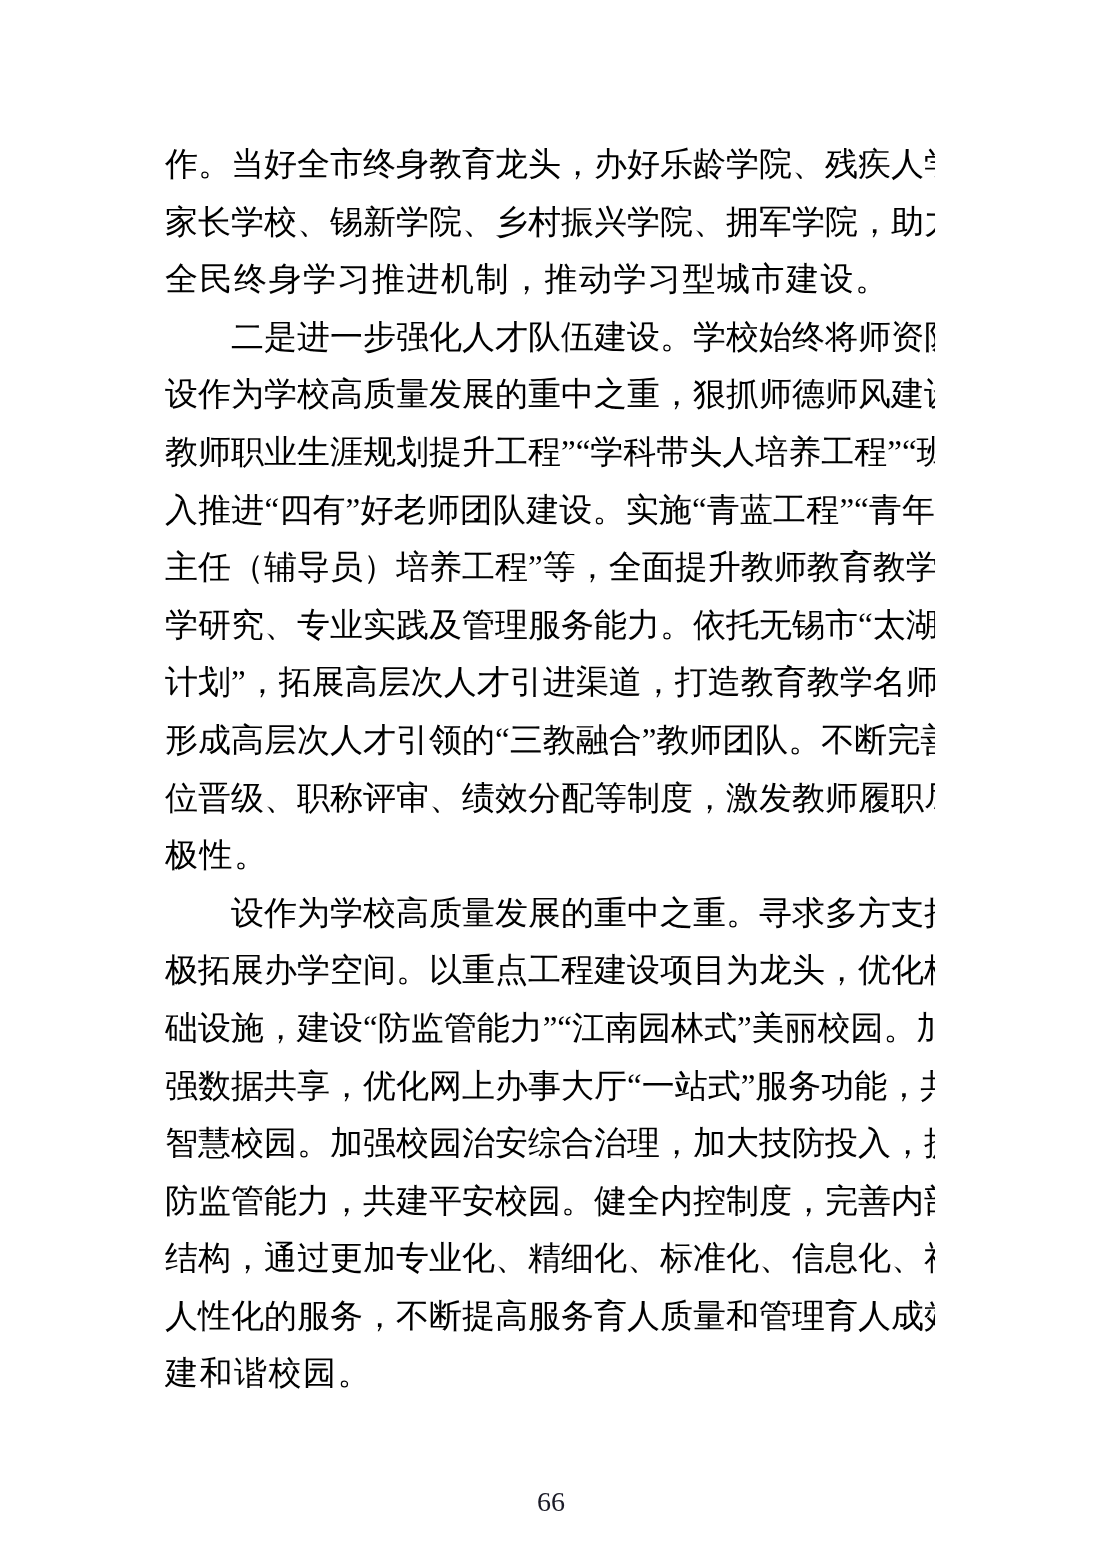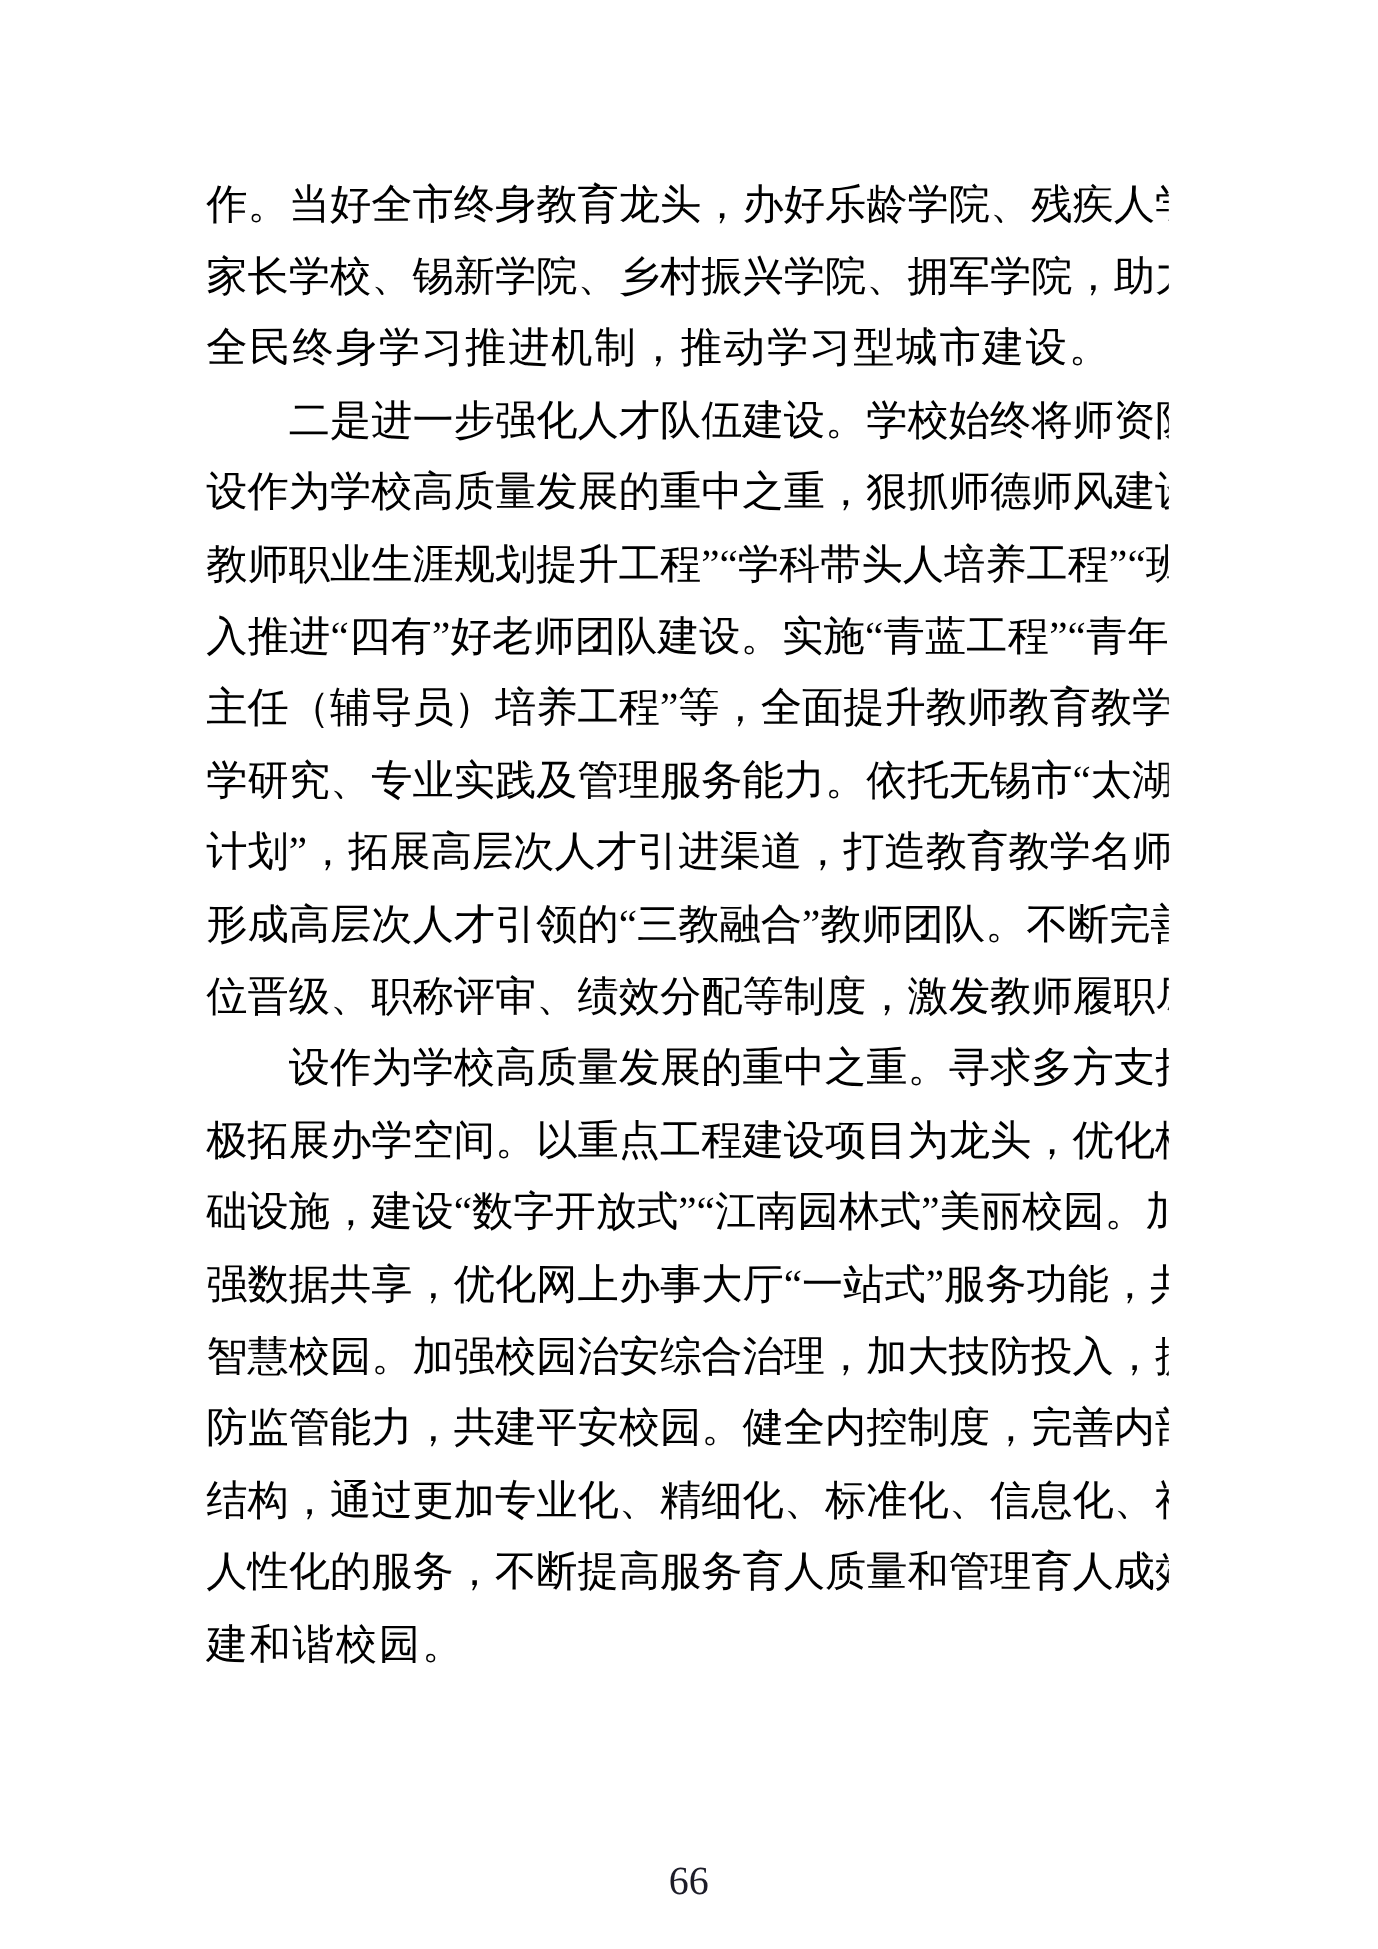--- a/index.html
+++ b/index.html
@@ -42,21 +42,21 @@
   }
   .line .lead {
     font-weight: normal;
   }
   .footer {
     position: absolute;
     left: 0;
     top: 1486px;
     width: 100%;
     text-align: center;
-    font-size: 32px;
+    font-size: 28px;
     font-family: "Liberation Serif", "DejaVu Serif", serif;
     color: #1c1c28;
   }
 </style>
 </head>
 <body>
 
 <div class="page">
   <div class="content" id="content">
       <div class="line"><span>作。当好全市终身教育龙头，办好乐龄学院、残疾人学院、</span></div>
@@ -64,23 +64,24 @@
       <div class="line end"><span>全民终身学习推进机制，推动学习型城市建设。</span></div>
       <div class="line indent"><span class="lead">二是进一步强化人才队伍建设。</span><span>学校始终将师资队伍建</span></div>
       <div class="line"><span>设作为学校高质量发展的重中之重，狠抓师德师风建设。深</span></div>
       <div class="line"><span>教师职业生涯规划提升工程”“学科带头人培养工程”“班</span></div>
       <div class="line"><span>入推进“四有”好老师团队建设。实施“青蓝工程”“青年</span></div>
       <div class="line"><span>主任（辅导员）培养工程”等，全面提升教师教育教学、科</span></div>
       <div class="line"><span>学研究、专业实践及管理服务能力。依托无锡市“太湖人才</span></div>
       <div class="line"><span>计划”，拓展高层次人才引进渠道，打造教育教学名师队伍，</span></div>
       <div class="line"><span>形成高层次人才引领的“三教融合”教师团队。不断完善岗</span></div>
       <div class="line"><span>位晋级、职称评审、绩效分配等制度，激发教师履职尽责积</span></div>
+      <div class="line end"><span>极性。</span></div>
       <div class="line indent"><span class="lead">设作为学校高质量发展的重中之重。</span><span>寻求多方支持，积</span></div>
       <div class="line"><span>极拓展办学空间。以重点工程建设项目为龙头，优化校园基</span></div>
-      <div class="line"><span>础设施，建设“数字开放式”“江南园林式”美丽校园。加</span></div>
+      <div class="line"><span>础设施，建设“防监管能力”“江南园林式”美丽校园。加</span></div>
       <div class="line"><span>强数据共享，优化网上办事大厅“一站式”服务功能，共建</span></div>
       <div class="line"><span>智慧校园。加强校园治安综合治理，加大技防投入，提高安</span></div>
       <div class="line"><span>防监管能力，共建平安校园。健全内控制度，完善内部治理</span></div>
       <div class="line"><span>结构，通过更加专业化、精细化、标准化、信息化、社会化、</span></div>
       <div class="line"><span>人性化的服务，不断提高服务育人质量和管理育人成效，共</span></div>
       <div class="line end"><span>建和谐校园。</span></div>
     </div>
   <div class="footer">66</div>
 </div>
 

